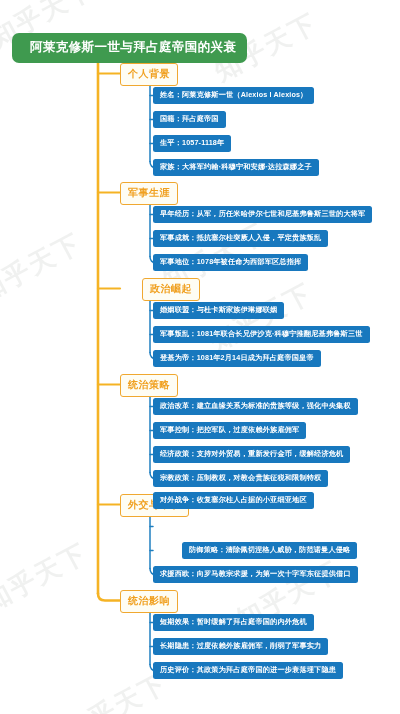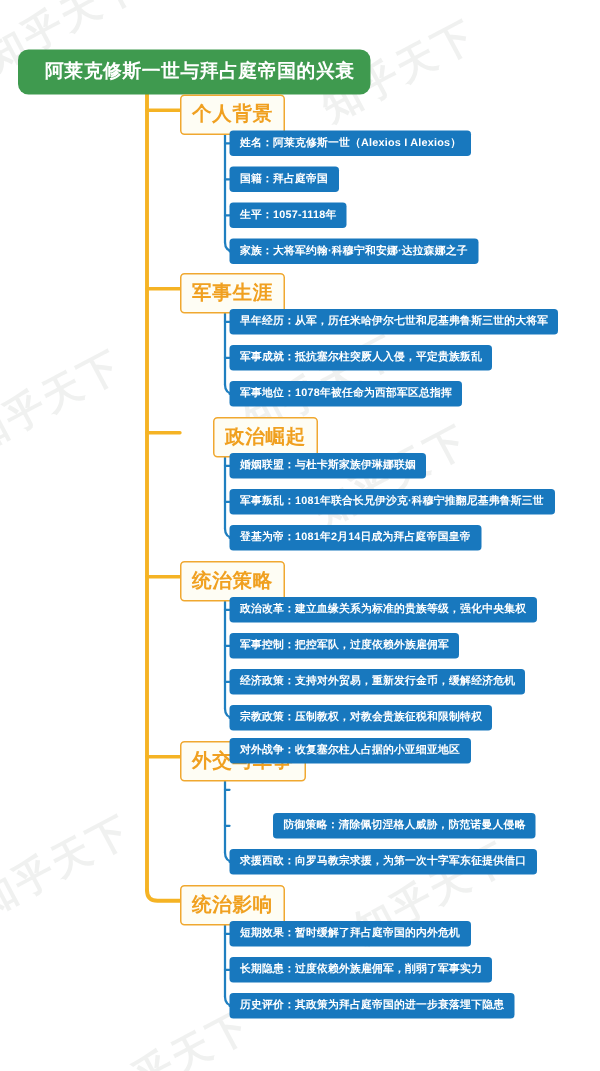--- a/index.html
+++ b/index.html
@@ -38,21 +38,21 @@
     font-size: 12.5px;
     font-weight: 700;
     padding: 6px 11px 7px 18px;
     border-radius: 7px;
     letter-spacing: 0.4px;
   }
   .branch {
     background: #fefdf4;
     border: 1.2px solid #f0a830;
     color: #f0a020;
-    font-size: 13px;
+    font-size: 10px;
     font-weight: 700;
     padding: 3px 7px 3.5px 7px;
     border-radius: 3px;
     letter-spacing: 0.5px;
   }
   .leaf {
     background: #1878be;
     color: #ffffff;
     font-size: 7.2px;
     font-weight: 700;

